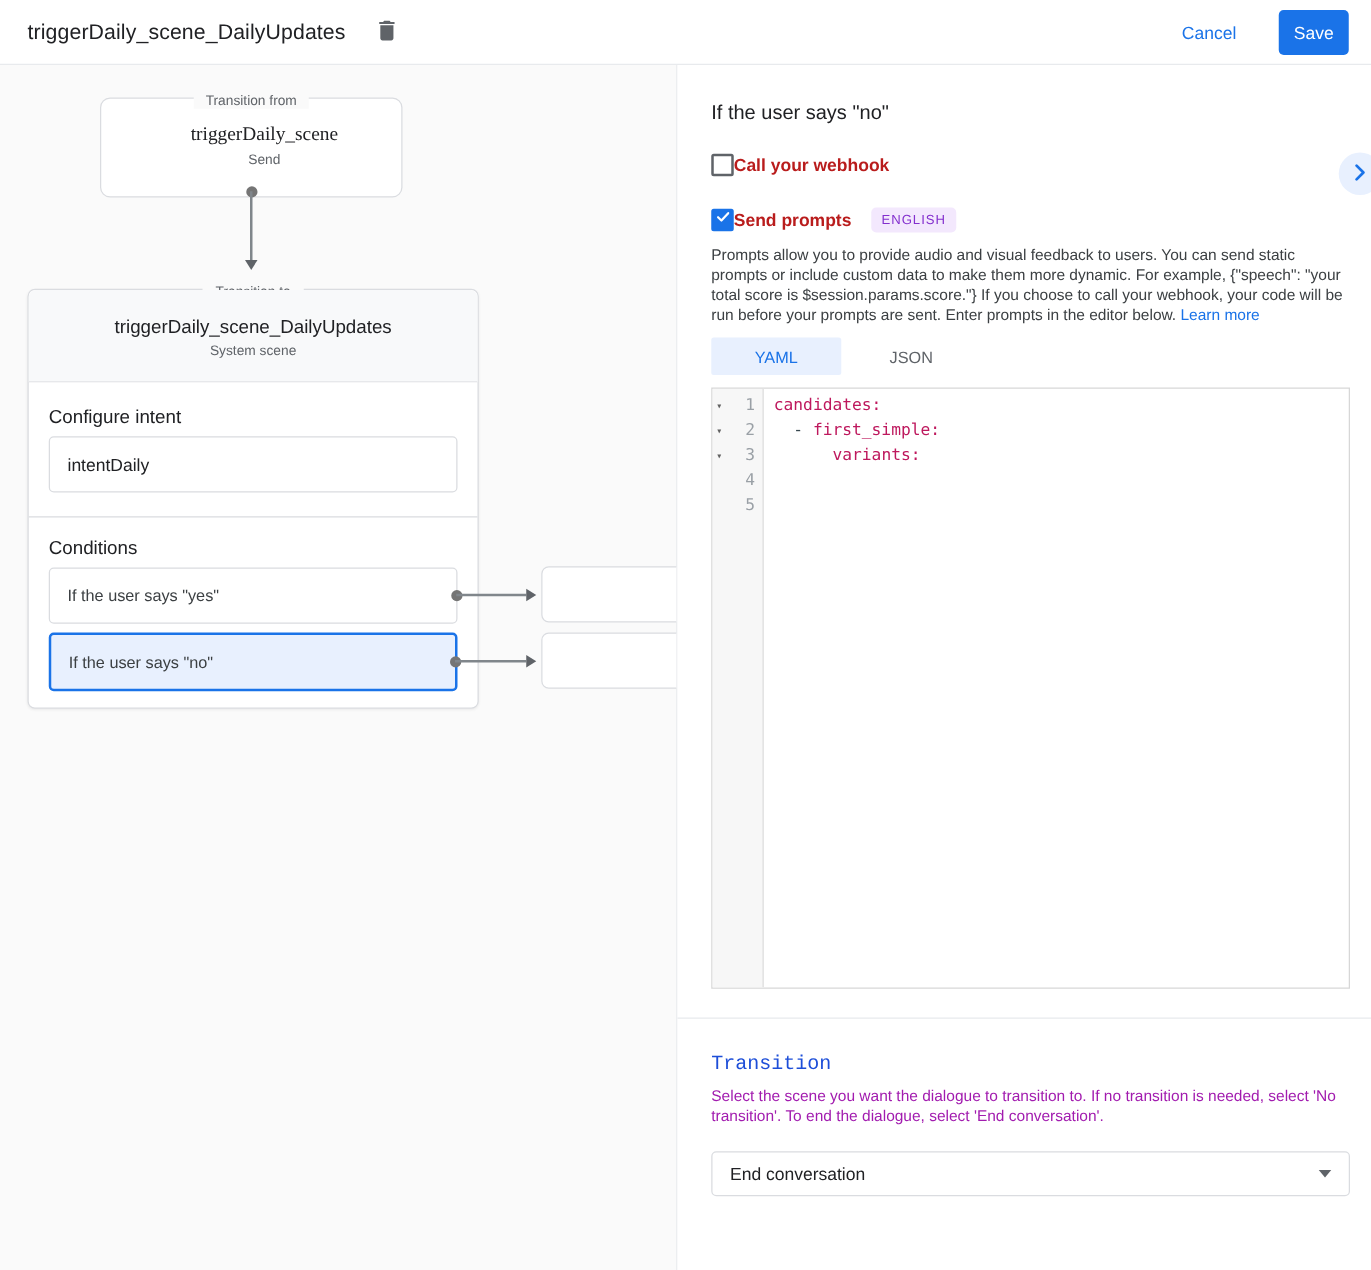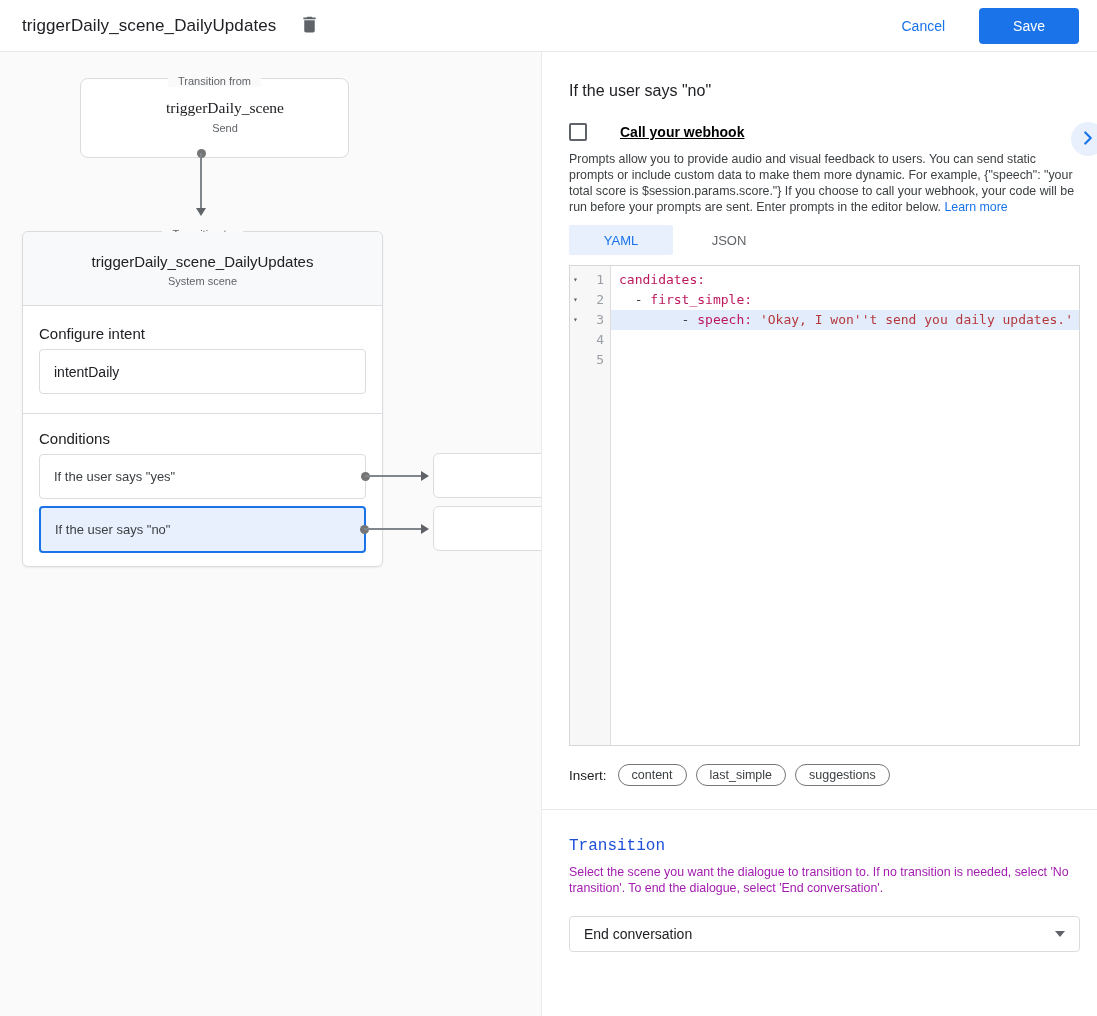--- a/index.html
+++ b/index.html
@@ -9,32 +9,32 @@
   
   .appbar { height:52px; display:flex; align-items:center; padding:0 18px 0 22px;
     border-bottom:1px solid #e8eaed; background:#fff; position:relative; z-index:5; }
   .appbar-title { font-size:17px; font-weight:500; letter-spacing:.1px; }
   .trash-btn { margin-left:20px; width:26px; height:26px; border:none; background:transparent;
     cursor:pointer; display:flex; align-items:center; justify-content:center; }
   .appbar-spacer { flex:1; }
   .cancel-btn { border:none; background:transparent; color:#1a73e8; font-size:14px;
     font-weight:500; margin-right:34px; cursor:pointer; font-family:inherit; }
   .save-btn { background:#1a73e8; color:#fff; border:none; border-radius:4px;
-    height:36px; padding:0 34px; font-size:14px; font-weight:500; cursor:pointer; font-family:inherit; }
+    height:36px; padding:0 12px; font-size:14px; font-weight:500; cursor:pointer; font-family:inherit; }
 
   .main { display:flex; height:964px; }
 
   
   .canvas { width:542px; background:#fafafa; position:relative; overflow:hidden;
     border-right:1px solid #e8eaed; }
   .node { position:absolute; background:#fff; border:1px solid #dadce0; border-radius:8px; }
   .node-label { position:absolute; top:-8px; left:0; right:0; text-align:center; }
   .node-label span { display:inline-block; background:#fafafa; padding:0 10px;
     font-size:11px; color:#5f6368; }
-  .from-node { left:80px; top:26px; width:269px; height:80px; text-align:center;padding-left:21px; }
+  .from-node { left:80px; top:26px; width:242px; height:80px; text-align:center;padding-left:21px; }
   .from-node .node-title { margin-top:20px; font-size:15.5px; color:#202124;font-family:Liberation Serif, serif; }
   .node-subtitle { margin-top:5px; font-size:11px; color:#5f6368; }
 
   .to-node { left:22px; top:179px; width:361px; height:336px; border-radius:6px;
     box-shadow:0 1px 2px rgba(60,64,67,.08); }
   .to-node-header { position:absolute; top:0; left:0; right:0; height:74px;
     background:#f8f9fa; border-bottom:1px solid #dadce0; border-radius:6px 6px 0 0; text-align:center; }
   .to-node-header .node-title { margin-top:21px; font-size:15px; }
   .to-node .section-heading { position:absolute; left:16px; font-size:15px; color:#202124; }
   .intent-input { position:absolute; left:16px; top:117px; width:327px; height:45px;
@@ -63,21 +63,21 @@
     border-radius:50%; background:#e8f0fe; border:none; cursor:pointer;
     display:flex; align-items:center; justify-content:center; }
 
   .check-row { display:flex; align-items:center; margin-left:27px; }
   .row-webhook { margin-top:23px; }
   .row-prompts { margin-top:25px; }
   .checkbox { width:18px; height:18px; border:2px solid #5f6368; border-radius:2px;
     background:#fff; cursor:pointer; flex:none; }
   .checkbox.checked { background:#1a73e8; border-color:#1a73e8;
     display:flex; align-items:center; justify-content:center; }
-  .check-label { margin-left:33px; font-size:14px; font-weight:700; color:#000000;text-decoration:underline; }
+  .check-label { margin-left:0; font-size:14px; font-weight:700; color:#b91c1c; }
   .lang-badge { margin-left:16px; font-size:10.5px; font-weight:500; letter-spacing:.8px;
     color:#8430ce; background:#f3e8fd; padding:4px 8px; border-radius:4px; }
 
   .prompts-desc { margin:10px 17px 0 27px; font-size:12.4px; line-height:16px; color:#3c4043; }
   .learn-more { color:#1a73e8; text-decoration:none; cursor:pointer; }
 
   .tabs { display:flex; margin:10px 17px 0 27px; }
   .tab { min-width:104px; height:30px; display:flex; align-items:center; justify-content:center;
     font-size:13px; font-weight:500; color:#5f6368; cursor:pointer; border-radius:2px; }
   .tab.active { background:#e8f0fe; color:#1a73e8; }
@@ -186,20 +186,31 @@
             <path d="M9 6l6 6-6 6"></path>
           </svg>
       </span>
     </button>
 
     <div class="check-row row-webhook">
       <div class="checkbox"></div>
       <div class="check-label">Call your webhook</div>
     </div>
 
+    <div class="check-row row-prompts">
+      <div class="checkbox checked">
+        <span>
+          <svg width="13" height="13" viewBox="0 0 24 24" fill="none" stroke="#fff" stroke-width="3.2" stroke-linecap="round" stroke-linejoin="round">
+              <path d="M4.5 12.5l5 5 10-11"></path>
+            </svg>
+        </span>
+      </div>
+      <div class="check-label">Send prompts</div>
+      <div class="lang-badge">ENGLISH</div>
+    </div>
 
     <div class="prompts-desc"><span>Prompts allow you to provide audio and visual feedback to users. You can send static prompts or include custom data to make them more dynamic. For example, {"speech": "your total score is $session.params.score."} If you choose to call your webhook, your code will be run before your prompts are sent. Enter prompts in the editor below.</span>
       <a class="learn-more">Learn more</a>
     </div>
 
     <div class="tabs">
       <div class="tab active">YAML</div>
       <div class="tab">JSON</div>
     </div>
 
@@ -220,31 +231,25 @@
           <div class="gutter-row">
             <span class="lnum">4</span>
           </div>
           <div class="gutter-row">
             <span class="lnum">5</span>
           </div>
         </div>
       <div class="code" id="editor-code">
           <div class="code-row"><span class="tok-key">candidates:</span></div>
           <div class="code-row"><span class="tok-plain">  - </span><span class="tok-key">first_simple:</span></div>
-          <div class="code-row hl"><span class="tok-plain">        - </span><span class="tok-key">speech:</span><span class="tok-plain"> </span><span class="tok-str">'Okay, I won''t send you daily updates.'</span></div>
+          <div class="code-row"><span class="tok-plain">      </span><span class="tok-key">variants:</span></div>
           <div class="code-row"></div>
         </div>
     </div>
 
-    <div class="insert-row">
-      <div class="insert-label">Insert:</div>
-      <button class="chip">content</button>
-      <button class="chip">last_simple</button>
-      <button class="chip">suggestions</button>
-    </div>
 
     <div class="panel-divider"></div>
 
     <div class="transition-heading">Transition</div>
     <div class="transition-desc">Select the scene you want the dialogue to transition to. If no transition is needed, select 'No transition'. To end the dialogue, select 'End conversation'.</div>
 
     <div class="scene-select">
       <span>End conversation</span>
       <span class="select-caret"></span>
     </div>

